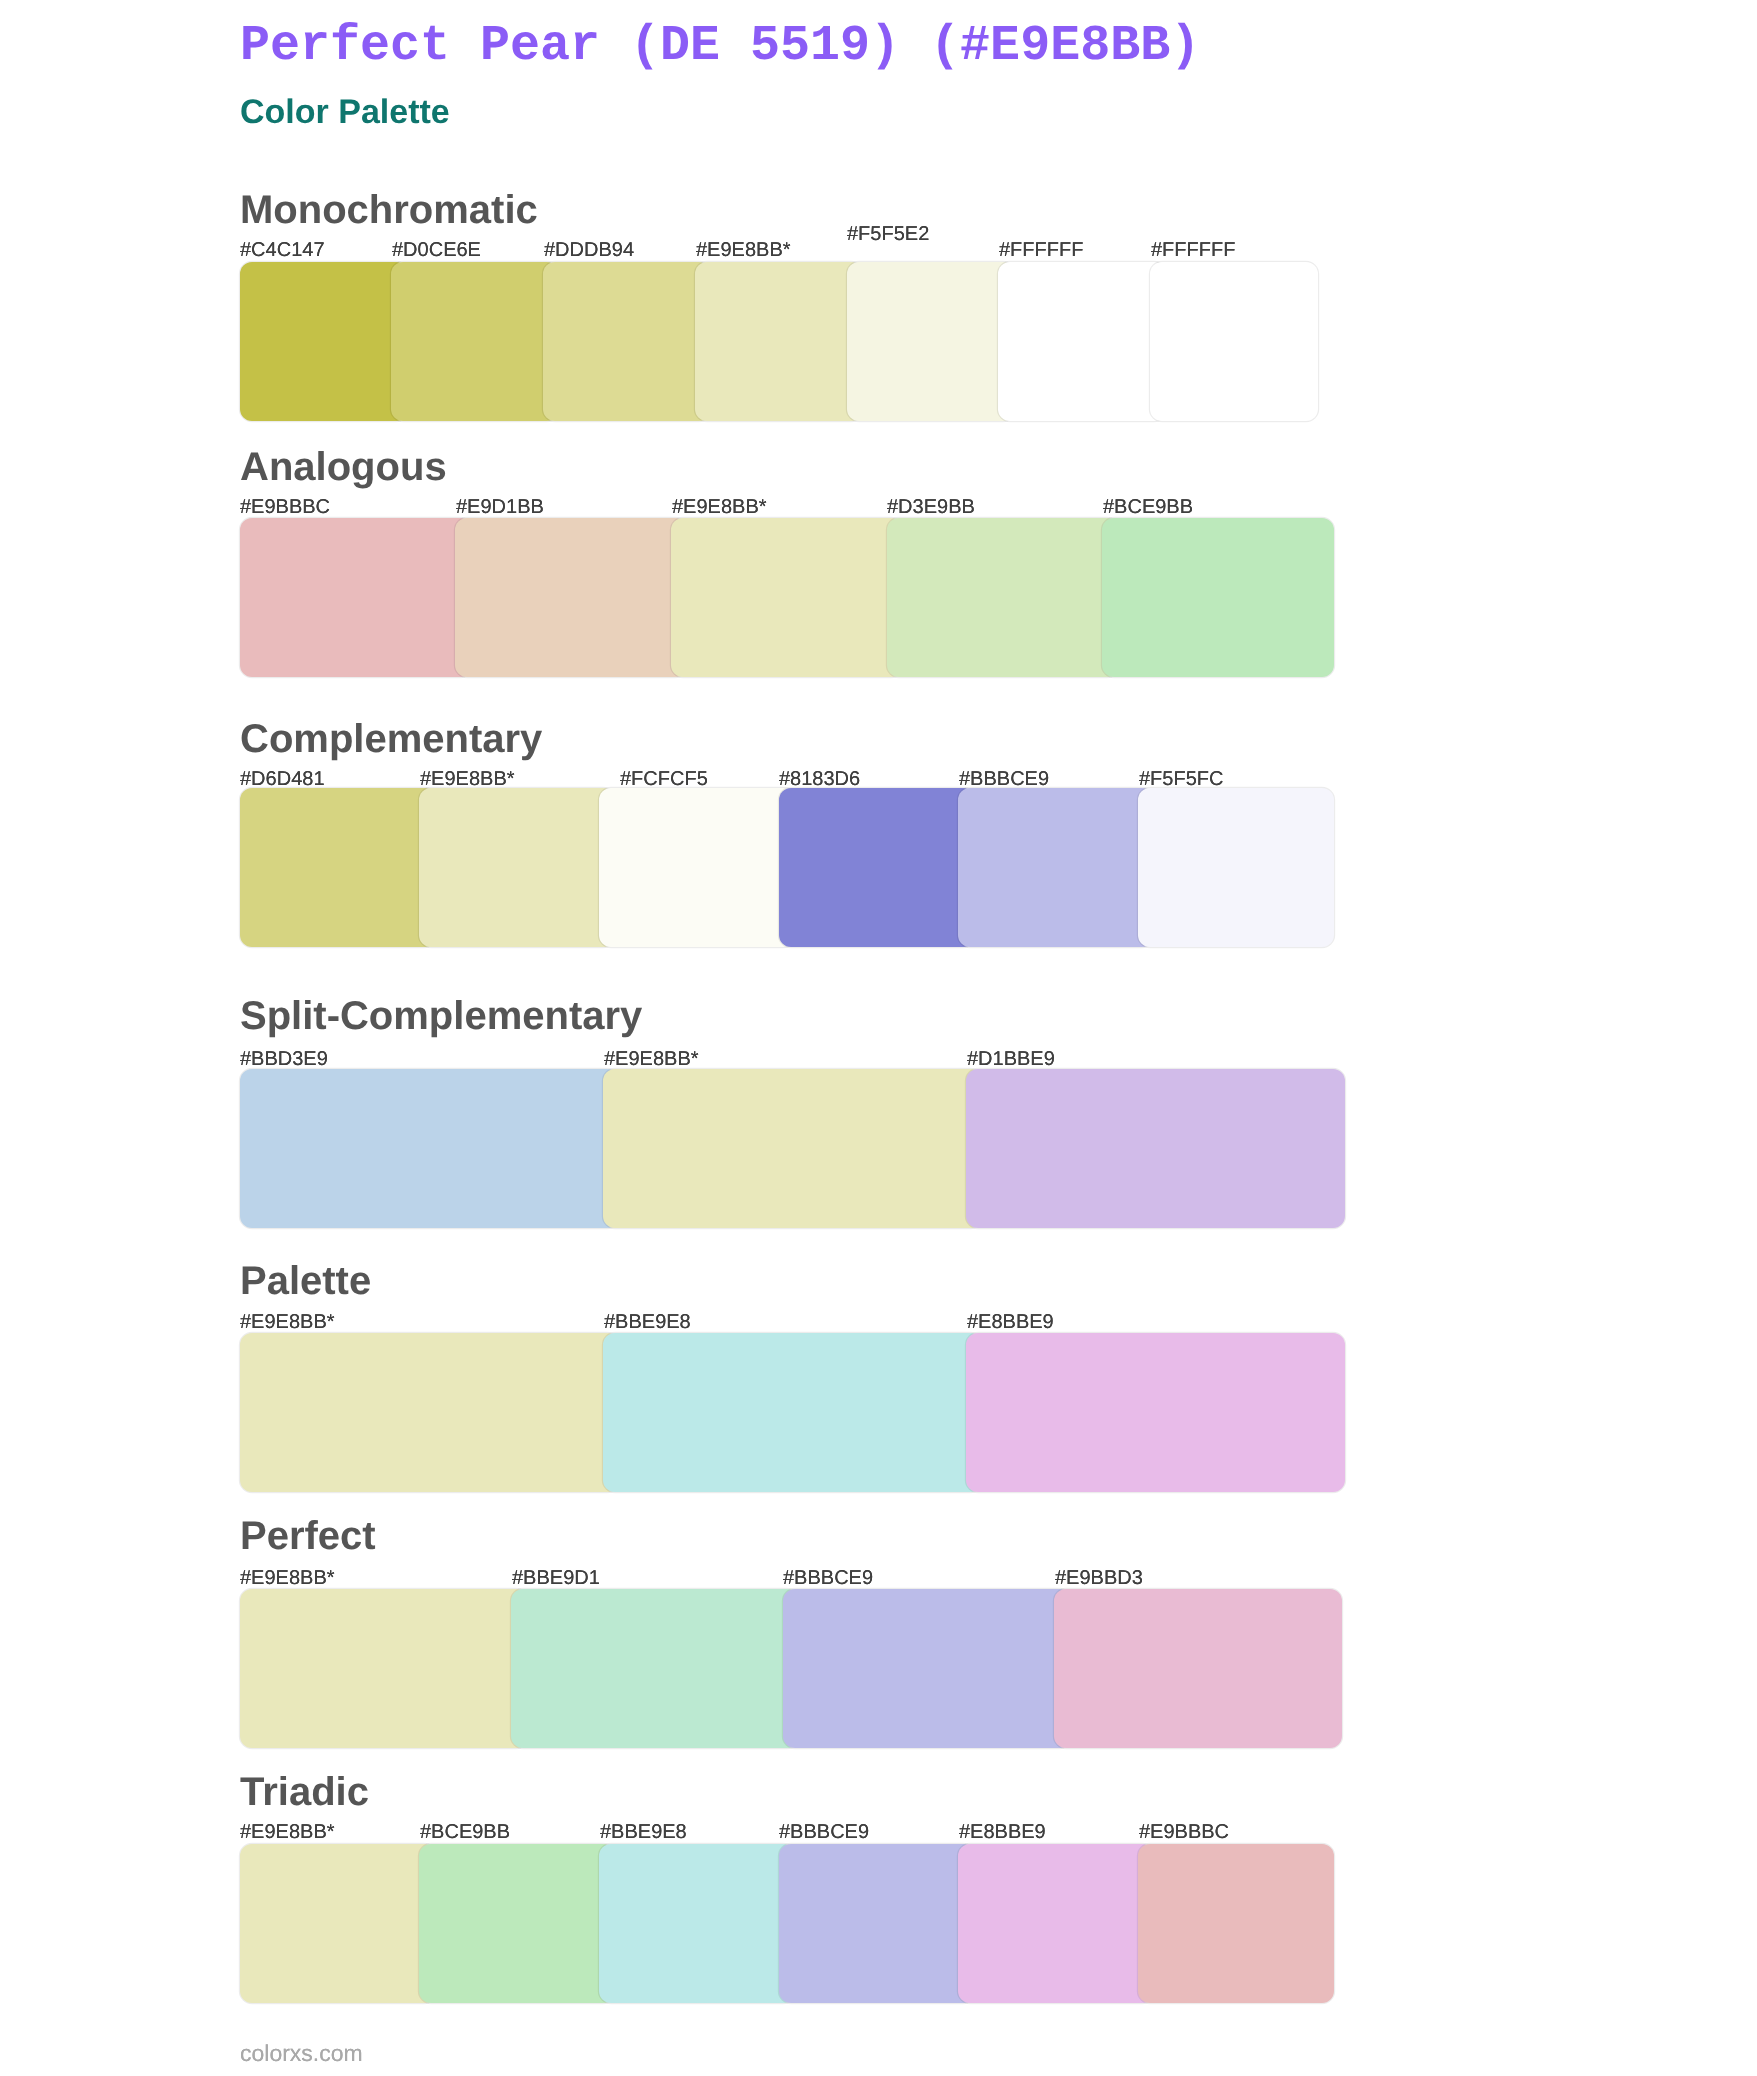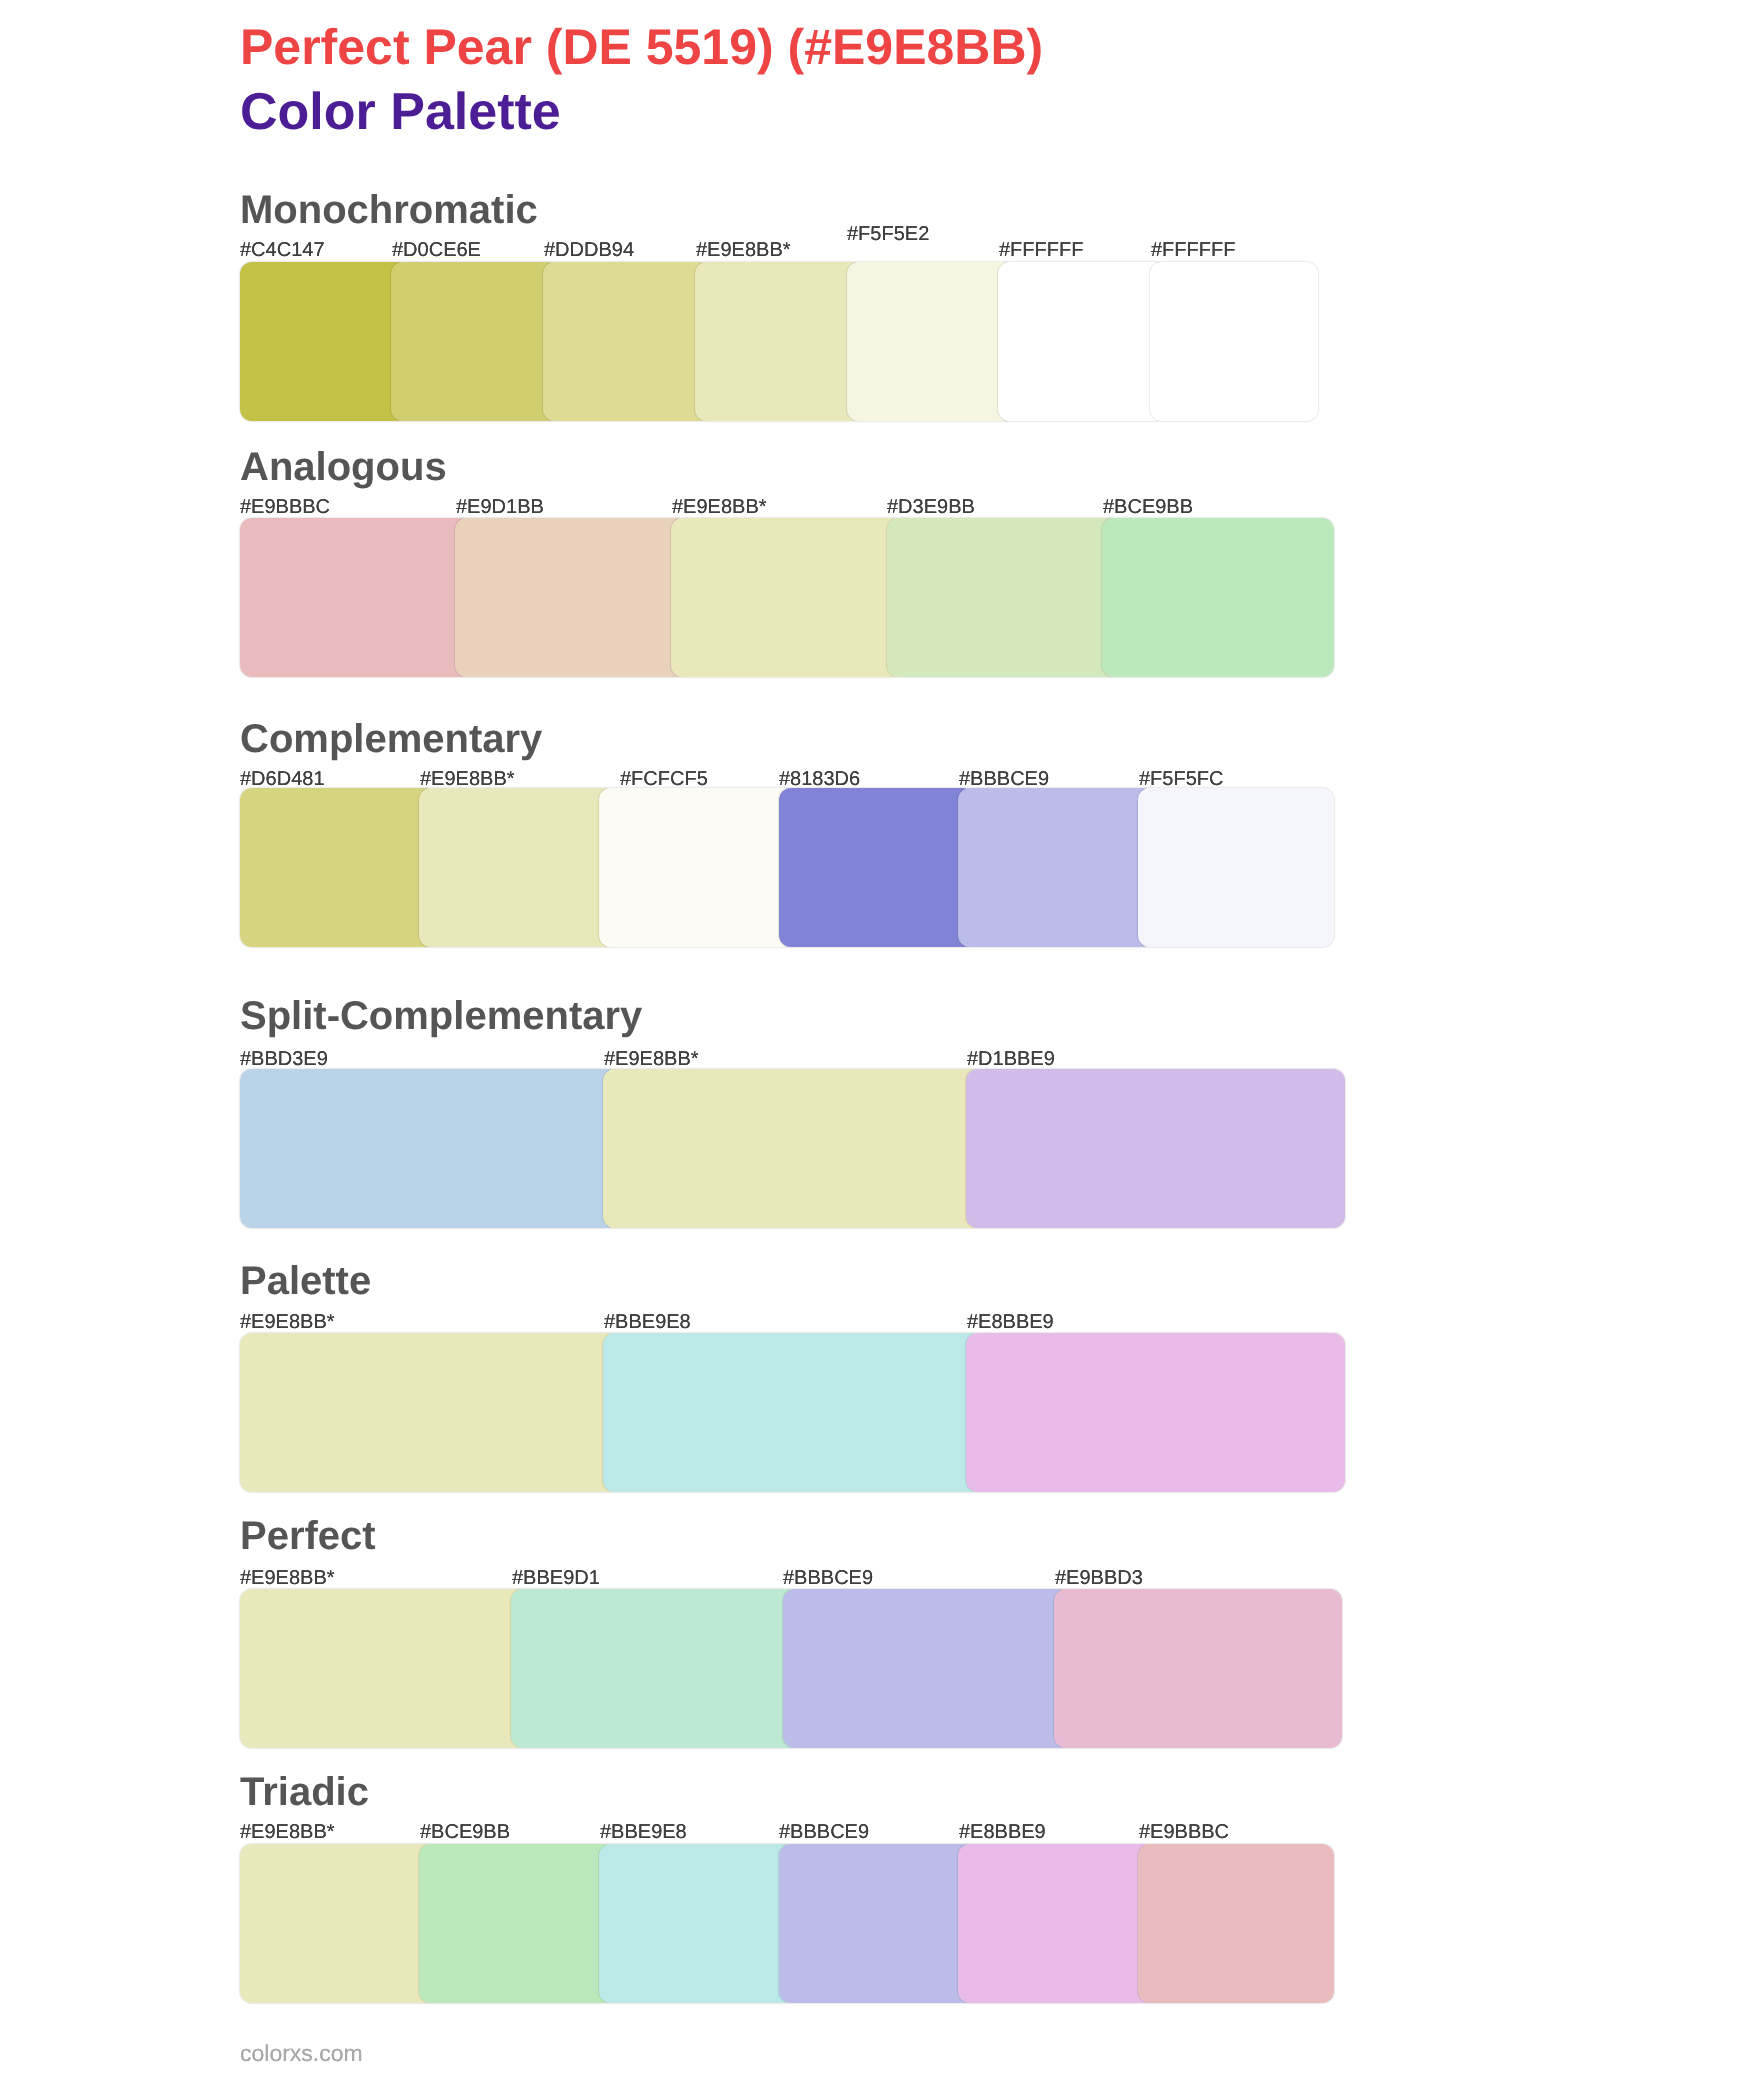--- a/index.html
+++ b/index.html
@@ -3,23 +3,23 @@
 <meta charset="utf-8">
 <title>Perfect Pear (DE 5519) (#E9E8BB) Color Palette</title>
 <style>
   html,body{margin:0;padding:0;background:#ffffff;}
   body{width:1757px;height:2077px;overflow:hidden;
        font-family:"Liberation Sans",sans-serif;
        -webkit-font-smoothing:antialiased;text-rendering:geometricPrecision;}
   .page{position:relative;width:1757px;height:2077px;background:#ffffff;}
 
   .title{position:absolute;left:240px;top:21.6px;font-size:50px;line-height:50px;
-         font-weight:700;color:#ef4444;white-space:nowrap;}
-  .subtitle{position:absolute;left:240px;top:89px;font-size:52px;line-height:46px;
-            font-weight:700;color:#4c1d95;white-space:nowrap;}
+         font-weight:700;color:#8b5cf6;white-space:nowrap;font-family:Liberation Mono, monospace;}
+  .subtitle{position:absolute;left:240px;top:89px;font-size:34px;line-height:46px;
+            font-weight:700;color:#0f766e;white-space:nowrap;}
 
   .sec{position:absolute;left:0;top:0;width:0;height:0;isolation:isolate;}
   .sec-title{position:absolute;font-size:40px;line-height:40px;font-weight:700;
              color:#555555;white-space:nowrap;}
   .strip{position:absolute;left:0;top:0;width:0;height:0;}
   .lbl{position:absolute;font-size:20px;line-height:20px;color:#3f3f3f;white-space:nowrap;
        text-shadow:0 0 0.4px #3f3f3f;}
   .sw{position:absolute;border-radius:12px;box-sizing:border-box;
       box-shadow:0 0 0 1.2px rgba(0,0,0,0.075);}
   .footer{position:absolute;left:240px;top:2042px;font-size:23px;line-height:23px;

